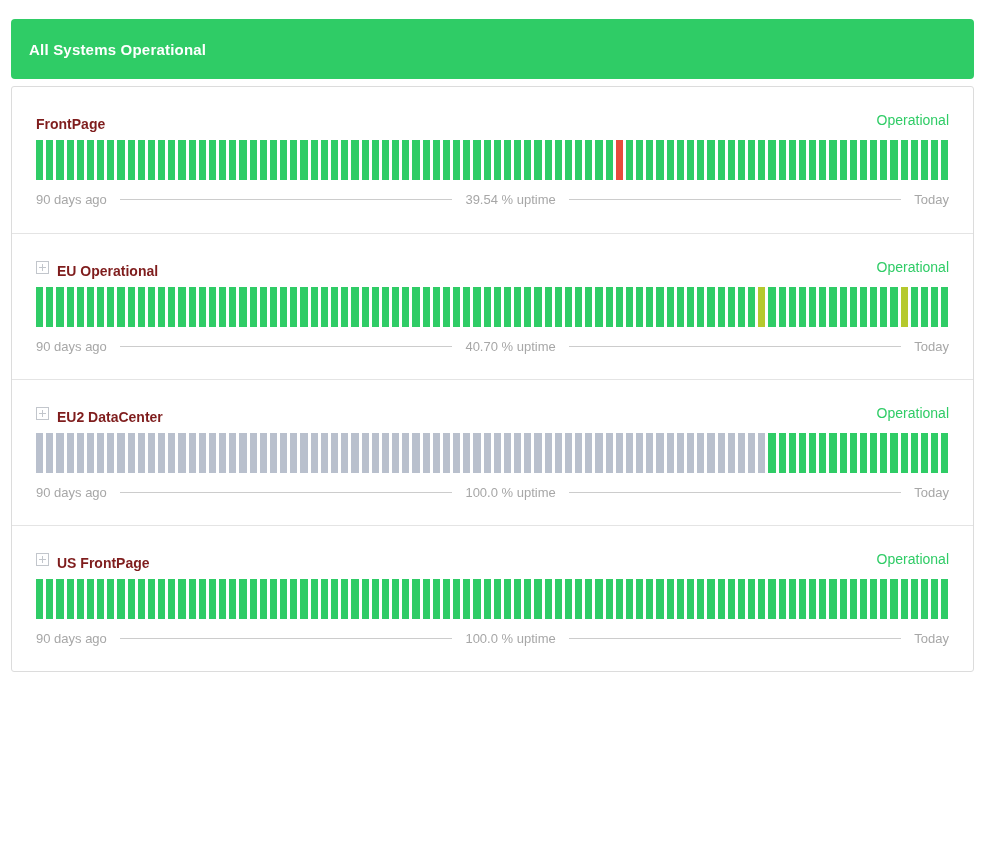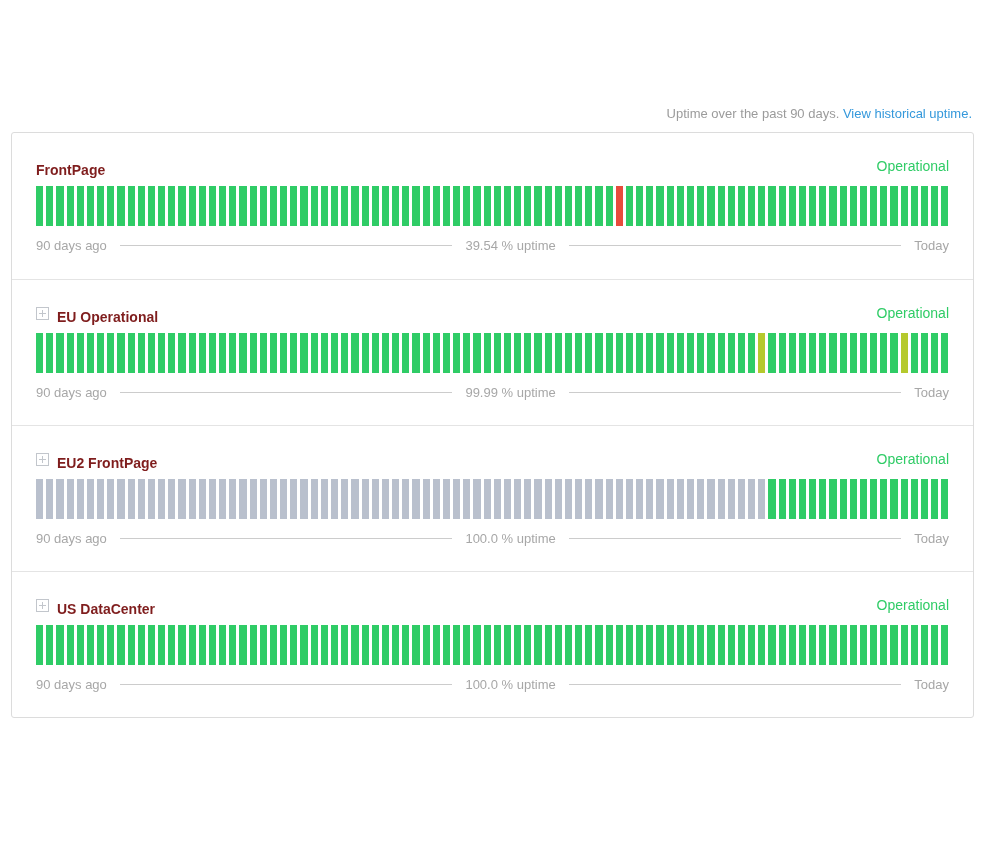--- a/index.html
+++ b/index.html
@@ -69,25 +69,24 @@
     color:#a7a7a7;
     height:17px;
   }
   .f-line { flex:1 1 0; border-top:1px solid #cccccc; margin:0 13px; height:0; }
 </style>
 </head>
 <body>
 
 <div class="page">
 
-
-  <div class="uptime-note">
-    <span>Uptime over the past 90 days.</span>
-    <a style="color: rgb(52, 152, 219);">View historical uptime.</a>
+  <div class="banner" style="background: rgb(47, 204, 102);">
+    <span class="banner-text" style="color: rgb(255, 255, 255);">All Systems Operational</span>
   </div>
+
 
   <div class="card" id="card">
   <section class="service">
     <div class="svc-header">
       <div class="svc-name-wrap">
 
         <span class="svc-name">FrontPage</span>
       </div>
       <span class="svc-status" style="color: rgb(47, 204, 102);">Operational</span>
     </div>
@@ -294,37 +293,37 @@
           <span class="bar" style="background: rgb(47, 204, 102);"></span>
           <span class="bar" style="background: rgb(181, 201, 45);"></span>
           <span class="bar" style="background: rgb(47, 204, 102);"></span>
           <span class="bar" style="background: rgb(47, 204, 102);"></span>
           <span class="bar" style="background: rgb(47, 204, 102);"></span>
           <span class="bar" style="background: rgb(47, 204, 102);"></span>
         </div>
     <div class="svc-footer">
       <span class="f-label">90 days ago</span>
       <span class="f-line"></span>
-      <span class="f-label">99.99 % uptime</span>
+      <span class="f-label">40.70 % uptime</span>
       <span class="f-line"></span>
       <span class="f-label">Today</span>
     </div>
   </section>
 
   <section class="service">
     <div class="svc-header">
       <div class="svc-name-wrap">
         <span class="expand-icon">
           <svg width="13" height="13" viewBox="0 0 13 13">
             <rect x="0.5" y="0.5" width="12" height="12" fill="none" stroke="#c2c6cc" stroke-width="1"></rect>
             <line x1="6.5" y1="3" x2="6.5" y2="10" stroke="#c2c6cc" stroke-width="1"></line>
             <line x1="3" y1="6.5" x2="10" y2="6.5" stroke="#c2c6cc" stroke-width="1"></line>
           </svg>
         </span>
-        <span class="svc-name">EU2 FrontPage</span>
+        <span class="svc-name">EU2 DataCenter</span>
       </div>
       <span class="svc-status" style="color: rgb(47, 204, 102);">Operational</span>
     </div>
     <div class="bars">
           <span class="bar" style="background: rgb(185, 192, 205);"></span>
           <span class="bar" style="background: rgb(185, 192, 205);"></span>
           <span class="bar" style="background: rgb(185, 192, 205);"></span>
           <span class="bar" style="background: rgb(185, 192, 205);"></span>
           <span class="bar" style="background: rgb(185, 192, 205);"></span>
           <span class="bar" style="background: rgb(185, 192, 205);"></span>
@@ -425,21 +424,21 @@
   <section class="service">
     <div class="svc-header">
       <div class="svc-name-wrap">
         <span class="expand-icon">
           <svg width="13" height="13" viewBox="0 0 13 13">
             <rect x="0.5" y="0.5" width="12" height="12" fill="none" stroke="#c2c6cc" stroke-width="1"></rect>
             <line x1="6.5" y1="3" x2="6.5" y2="10" stroke="#c2c6cc" stroke-width="1"></line>
             <line x1="3" y1="6.5" x2="10" y2="6.5" stroke="#c2c6cc" stroke-width="1"></line>
           </svg>
         </span>
-        <span class="svc-name">US DataCenter</span>
+        <span class="svc-name">US FrontPage</span>
       </div>
       <span class="svc-status" style="color: rgb(47, 204, 102);">Operational</span>
     </div>
     <div class="bars">
           <span class="bar" style="background: rgb(47, 204, 102);"></span>
           <span class="bar" style="background: rgb(47, 204, 102);"></span>
           <span class="bar" style="background: rgb(47, 204, 102);"></span>
           <span class="bar" style="background: rgb(47, 204, 102);"></span>
           <span class="bar" style="background: rgb(47, 204, 102);"></span>
           <span class="bar" style="background: rgb(47, 204, 102);"></span>

